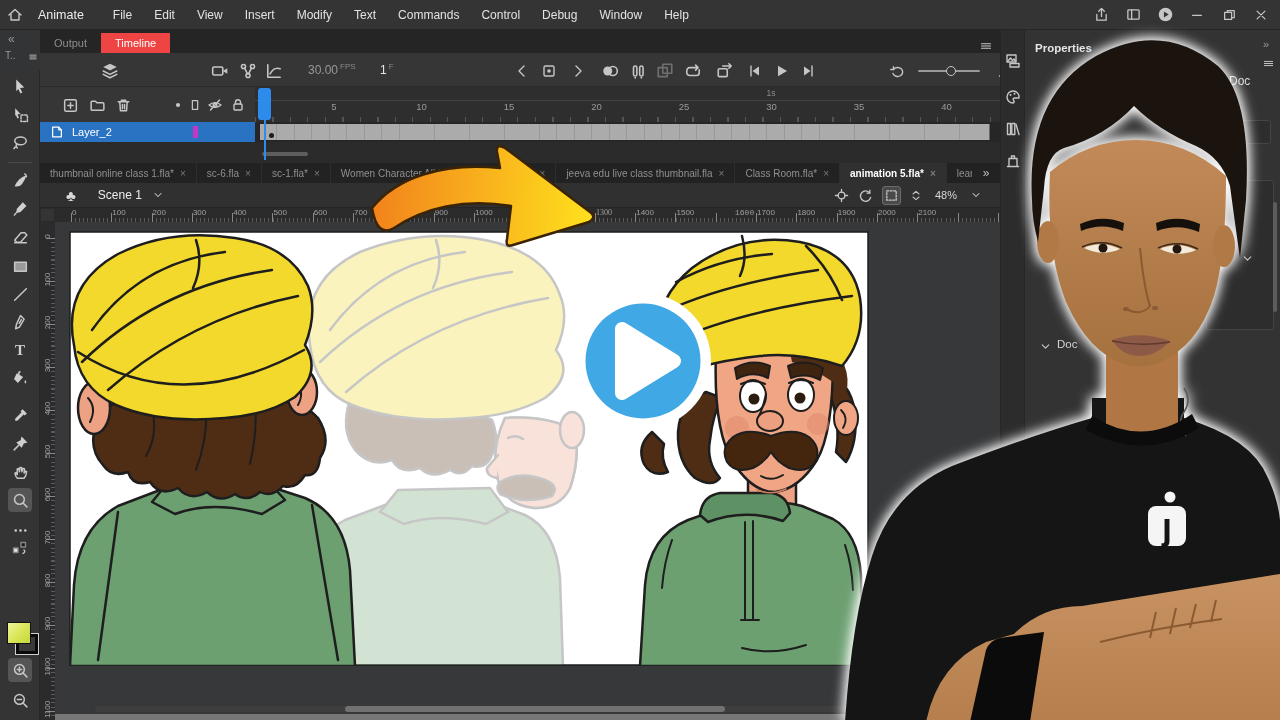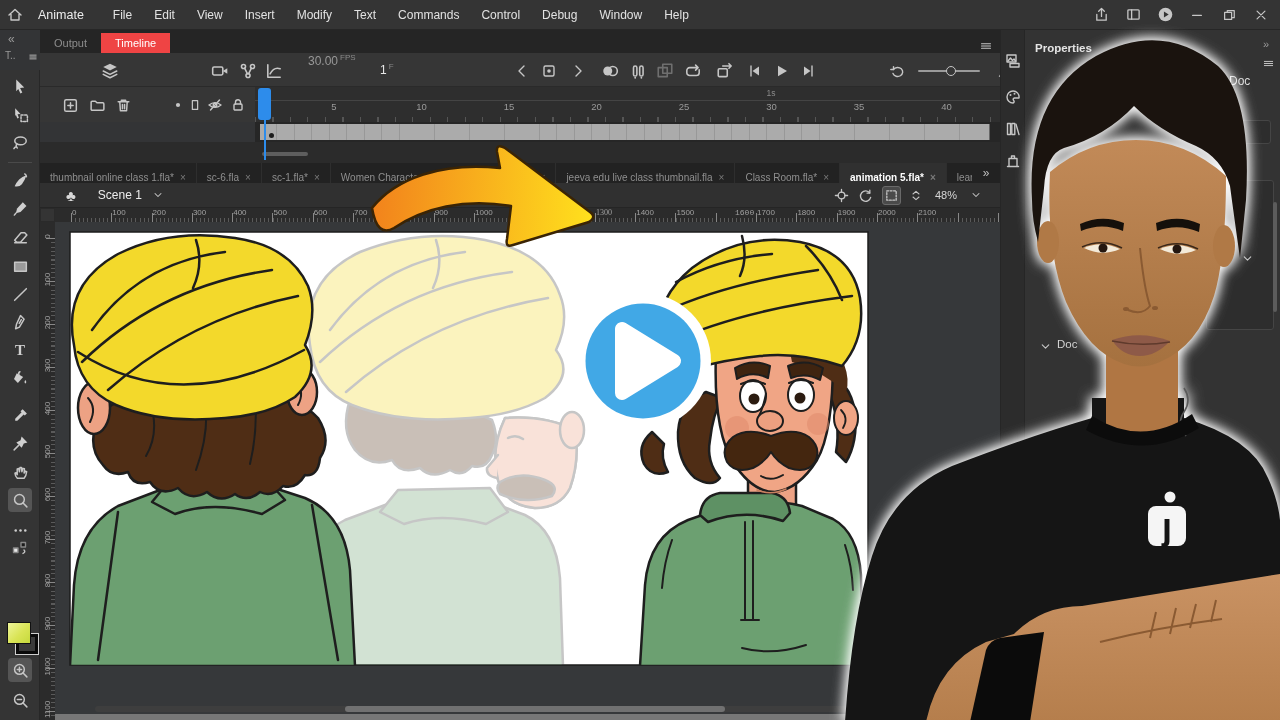--- a/index.html
+++ b/index.html
@@ -23,21 +23,21 @@
 .tool.sel{background:#555;border-radius:4px}
 .tsep{position:absolute;left:8px;width:24px;height:1px;background:#4a4a4a}
 #swatch-fill{position:absolute;left:7px;top:552px;width:24px;height:22px;background:linear-gradient(135deg,#eef59a,#d9e455 55%,#c6d93c);border:1px solid #111;z-index:2}
 #swatch-stroke{position:absolute;left:16px;top:564px;width:22px;height:20px;background:#3a3a3a;border:3px solid #0a0a0a;outline:1px solid #cfcfcf;z-index:1}
 
 #ptabs{left:40px;top:30px;width:960px;height:23px;background:#252525;display:flex;align-items:flex-end;z-index:5}
 #ptabs .ptab{padding:4px 14px;font-size:11px;color:#8d8d8d}
 #ptabs .ptab.on{background:#ef4444;color:#fff}
 #tlbar{left:40px;top:53px;width:960px;height:34px;background:#363636;border-bottom:1px solid #2a2a2a;z-index:5}
 .tli{position:absolute;top:8px;width:20px;height:20px;display:flex;align-items:center;justify-content:center}
-#fps{position:absolute;left:268px;top:0;color:#989898;font-size:12px}
+#fps{position:absolute;left:268px;top:9px;color:#989898;font-size:12px}
 #fps sup,#fno sup{font-size:8px;color:#8a8a8a;margin-left:2px}
 #fno{position:absolute;left:340px;top:9px;color:#e8e8e8;font-size:12px}
 #tlslider{position:absolute;left:878px;top:17px;width:62px;height:2px;background:#9a9a9a;border-radius:2px}
 #tlknob{position:absolute;left:28px;top:-4px;width:10px;height:10px;border:1.6px solid #c6c6c6;border-radius:50%;background:#363636}
 #lhead{left:40px;top:87px;width:215px;height:35px;background:#363636;z-index:5}
 #fruler{left:255px;top:87px;width:745px;height:35px;background:#2e2e2e;z-index:5;overflow:hidden;
  background-image:repeating-linear-gradient(90deg,#555 0 1px,transparent 1px 17.5px);
  background-size:100% 5px;background-position:0 bottom;background-repeat:no-repeat}
 #fruler .fnum{position:absolute;top:14px;transform:translateX(-50%);font-size:9.5px;color:#9a9a9a}
 #fruler .sline{position:absolute;left:0;top:13px;width:100%;height:1px;background:#444}
@@ -48,21 +48,21 @@
 #ltrack{left:255px;top:122px;width:745px;height:20px;background:#262626;z-index:5}
 #lspan{position:absolute;left:5px;top:2px;width:730px;height:16px;background:#ababab;border-right:1px solid #666;
  background-image:repeating-linear-gradient(90deg,transparent 0 16.5px,#989898 16.5px 17.5px)}
 #lkey{position:absolute;left:9px;top:9px;width:5px;height:5px;border-radius:50%;background:#1c1c1c}
 #lbelow{left:40px;top:142px;width:960px;height:21px;background:#2b2b2b;z-index:5}
 #minisb{position:absolute;left:222px;top:10px;width:46px;height:4px;border-radius:2px;background:#5e5e5e}
 #playhead{left:258px;top:88px;width:13px;height:32px;background:#2d8ceb;border-radius:3px;z-index:7}
 #phline{left:263.5px;top:120px;width:2px;height:40px;background:#2d8ceb;z-index:7}
 
 #dtabs{left:40px;top:163px;width:960px;height:20px;background:#222;display:flex;align-items:center;overflow:hidden;z-index:5}
-#dtabs .dtab{display:flex;align-items:flex-end;gap:6px;padding:0 10px;height:20px;font-size:10px;color:#8f8f8f;white-space:nowrap;border-right:1px solid #2e2e2e}
+#dtabs .dtab{display:flex;align-items:center;gap:6px;padding:0 10px;height:20px;font-size:10px;color:#8f8f8f;white-space:nowrap;border-right:1px solid #2e2e2e}
 #dtabs .dtab.active{color:#fff;font-weight:bold;background:#303030}
 #dtabs .dtab .x{font-size:10px;color:#7a7a7a}
 #dovf{left:972px;top:163px;width:28px;height:20px;color:#bdbdbd;font-size:12px;text-align:center;line-height:20px;background:#222;z-index:6}
 
 #ebar{left:40px;top:183px;width:960px;height:25px;background:#303030;border-bottom:1px solid #252525;display:flex;align-items:center;z-index:5}
 #scene-ico{margin-left:26px;color:#d8d8d8;font-size:15px}
 #scene-name{color:#ececec;font-size:12px;margin-left:22px}
 #ebar .chev{margin-left:10px}
 #eright{position:absolute;right:18px;display:flex;align-items:center;gap:9px}
 #zoombox{display:flex;align-items:center;gap:6px;color:#d6d6d6;font-size:11px;padding:2px 4px}
@@ -454,20 +454,28 @@
     <span id="fsec">1s</span>
   <span class="fnum" style="left: 79px;">5</span>
       <span class="fnum" style="left: 166.5px;">10</span>
       <span class="fnum" style="left: 254px;">15</span>
       <span class="fnum" style="left: 341.5px;">20</span>
       <span class="fnum" style="left: 429px;">25</span>
       <span class="fnum" style="left: 516.5px;">30</span>
       <span class="fnum" style="left: 604px;">35</span>
       <span class="fnum" style="left: 691.5px;">40</span>
     </div>
+  <div id="lrow" class="abs">
+    <svg class="i" width="14" height="14" viewBox="0 0 16 16" style="margin-left:10px">
+        <path d="M3,2.5 h7 l3,3 V13.5 H3 Z" stroke="#fff"></path>
+        <path d="M10,2.5 v3 h3" stroke="#fff"></path>
+      </svg>
+    <span class="lname">Layer_2</span>
+    <span id="lswatch"></span>
+  </div>
   <div id="ltrack" class="abs">
     <span id="lspan">
         <span id="lkey"></span>
       </span>
   </div>
   <div id="lbelow" class="abs">
     <span id="minisb"></span>
   </div>
   <div id="playhead" class="abs"></div>
   <div id="phline" class="abs"></div>

